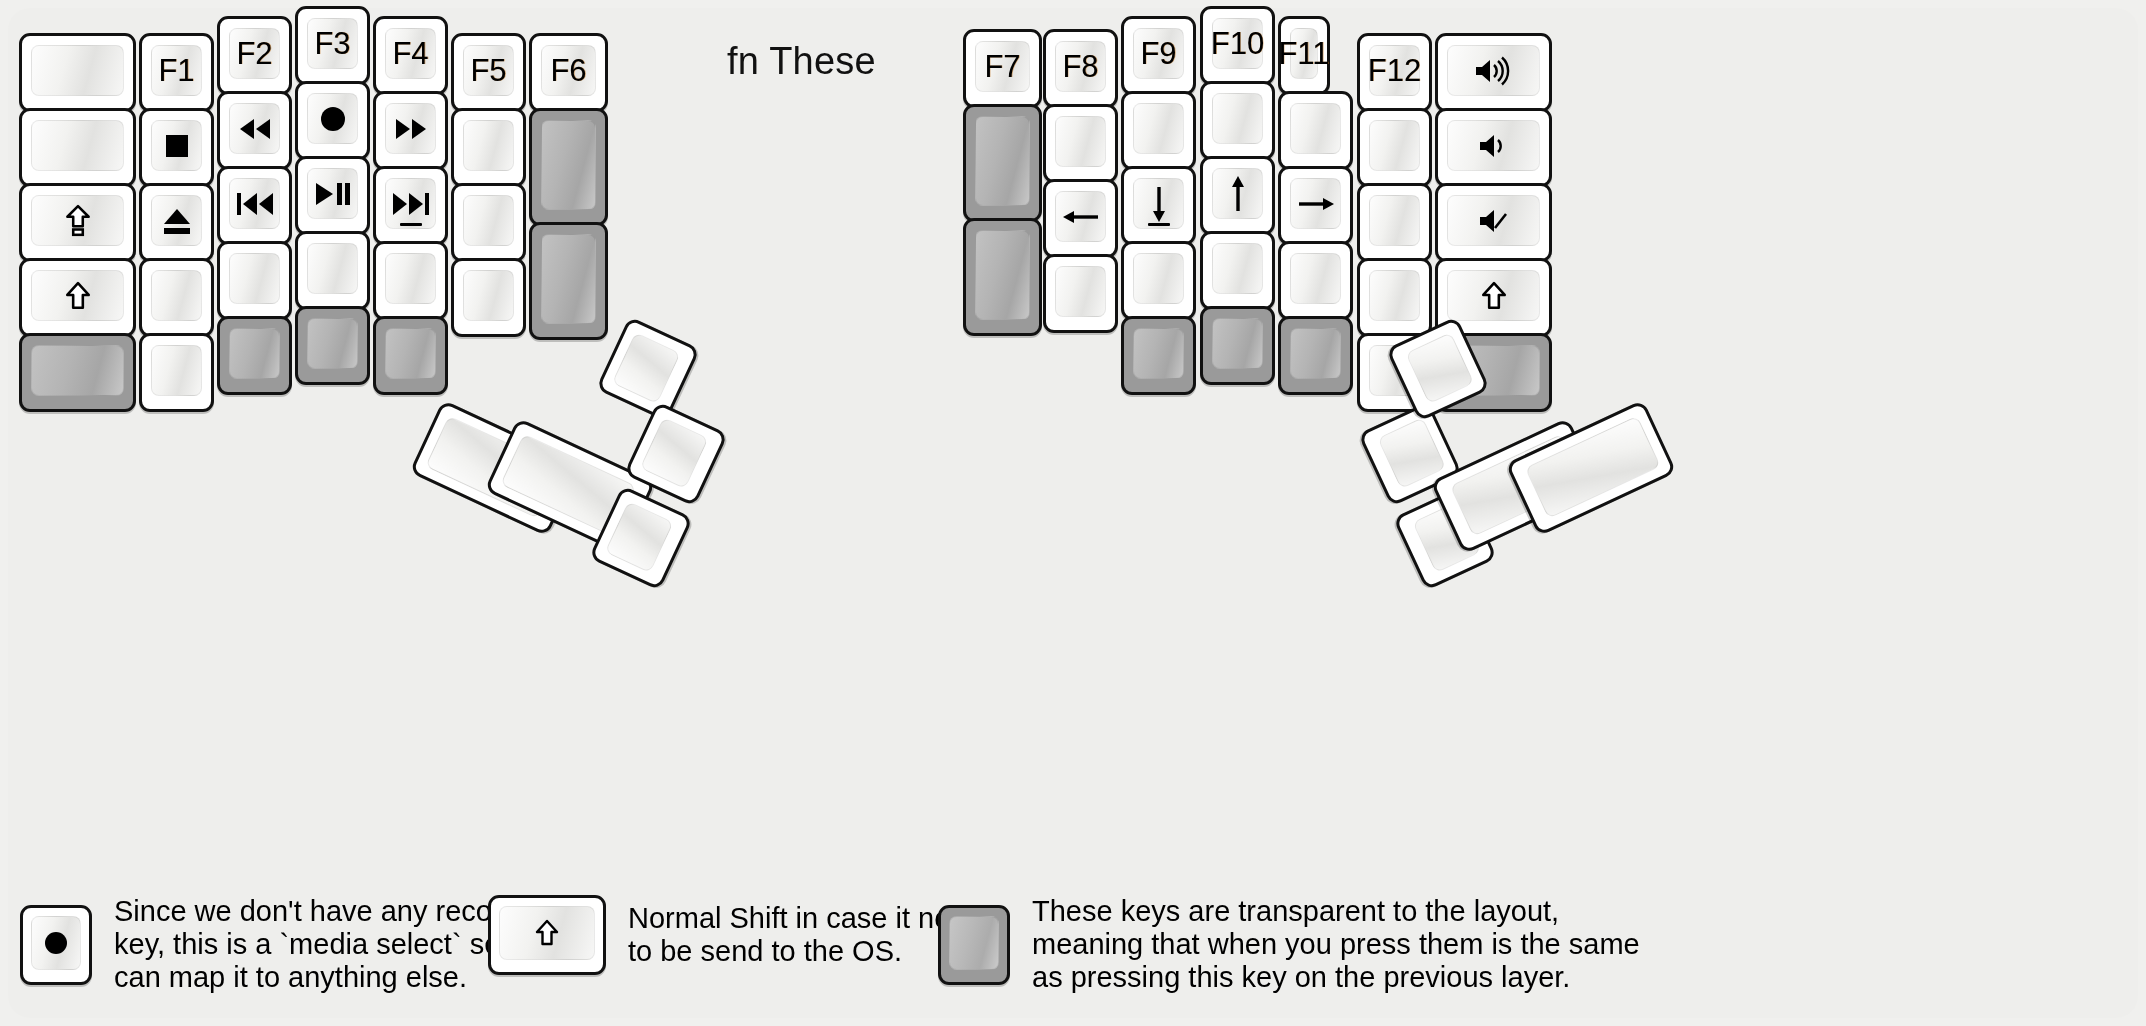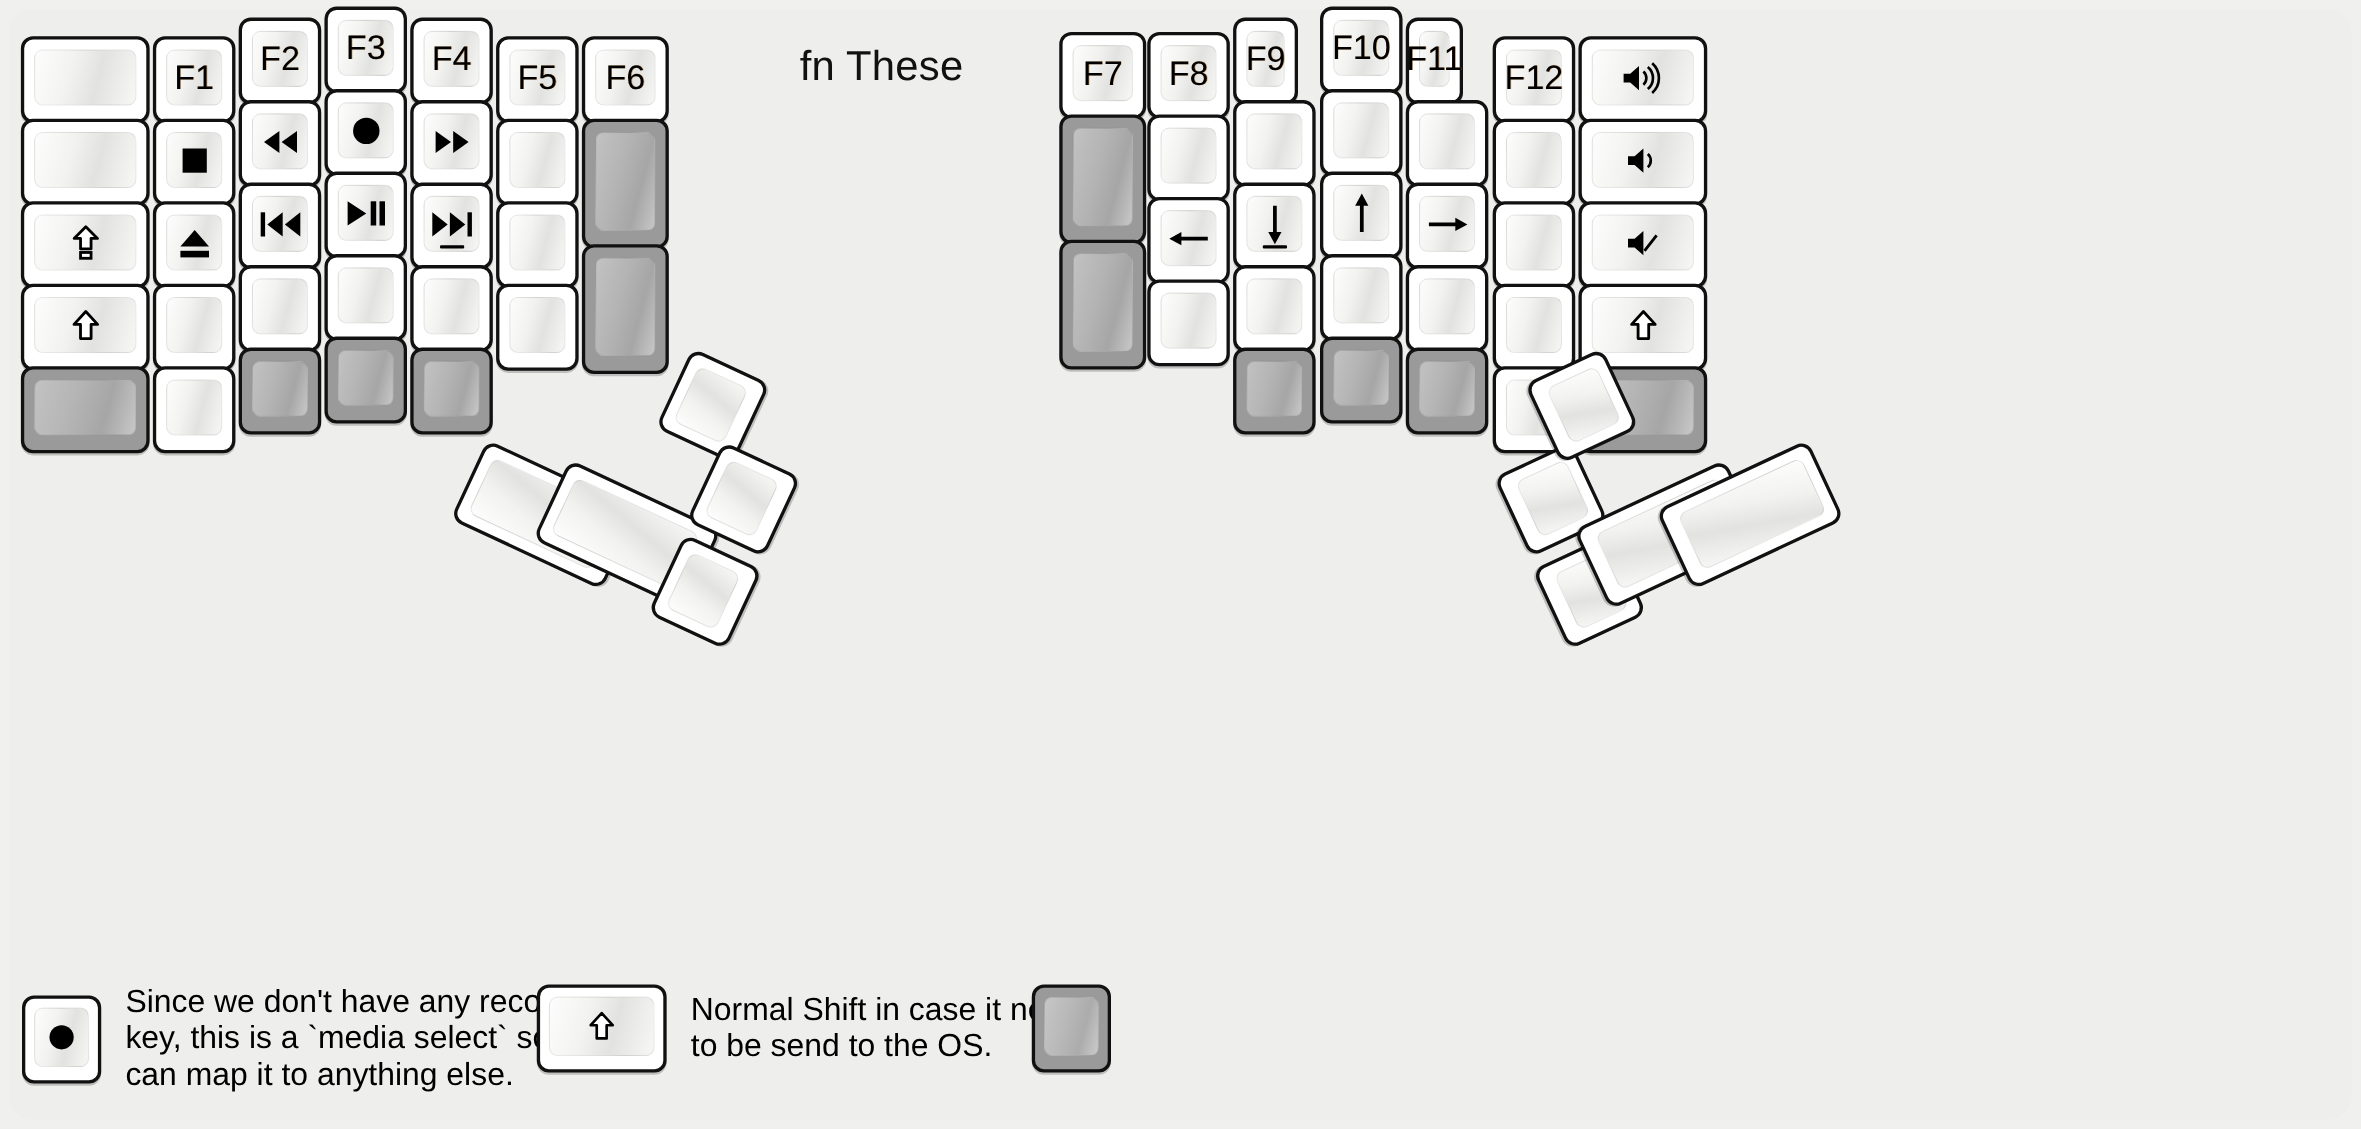--- a/index.html
+++ b/index.html
@@ -299,21 +299,21 @@
             <svg width="40" height="26" viewBox="0 0 40 26">
               <line x1="37" y1="13" x2="7" y2="13" stroke="#000" stroke-width="3.4"></line>
               <path d="M2 13 L13 7 L13 19 Z" fill="#000"></path>
             </svg>
           </span>
         </div>
       </div>
       <div class="key" style="left: 1043px; top: 254px; width: 75px; height: 79px;">
         <div class="cap"></div>
       </div>
-      <div class="key" style="left: 1121px; top: 16px; width: 59px; height: 79px;">
+      <div class="key" style="left: 1121px; top: 16px; width: 75px; height: 79px;">
         <div class="cap">
           <span class="lbl">F9</span>
         </div>
       </div>
       <div class="key" style="left: 1121px; top: 91px; width: 75px; height: 79px;">
         <div class="cap"></div>
       </div>
       <div class="key" style="left: 1121px; top: 166px; width: 75px; height: 79px;">
         <div class="cap">
           <span class="glyph">
@@ -498,14 +498,17 @@
         </div>
     </div>
     <div class="legend-text">Normal Shift in case it needs
 to be send to the OS.</div>
   </div>
 
   <div class="legend-item" style="left:938px;top:895px;">
     <div class="legend-key dark" style="width:72px;height:80px;">
       <div class="cap"></div>
     </div>
+    <div class="legend-text">These keys are transparent to the layout,
+meaning that when you press them is the same
+as pressing this key on the previous layer.</div>
   </div>
 </div>
 
 </body></html>

